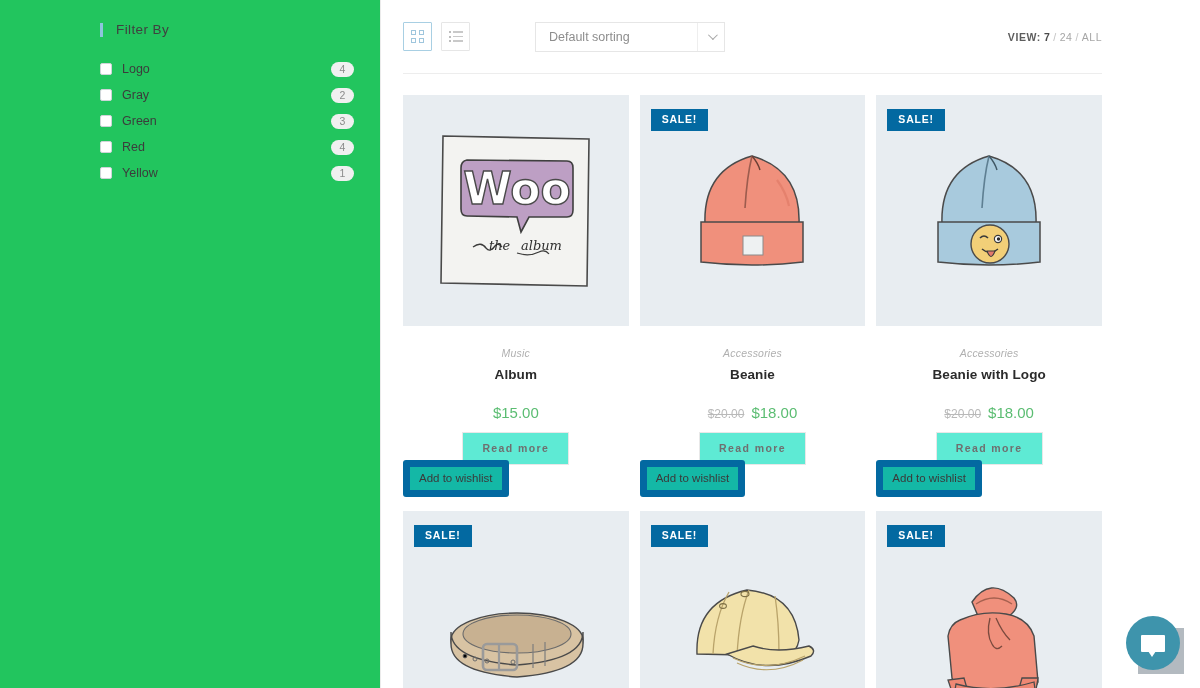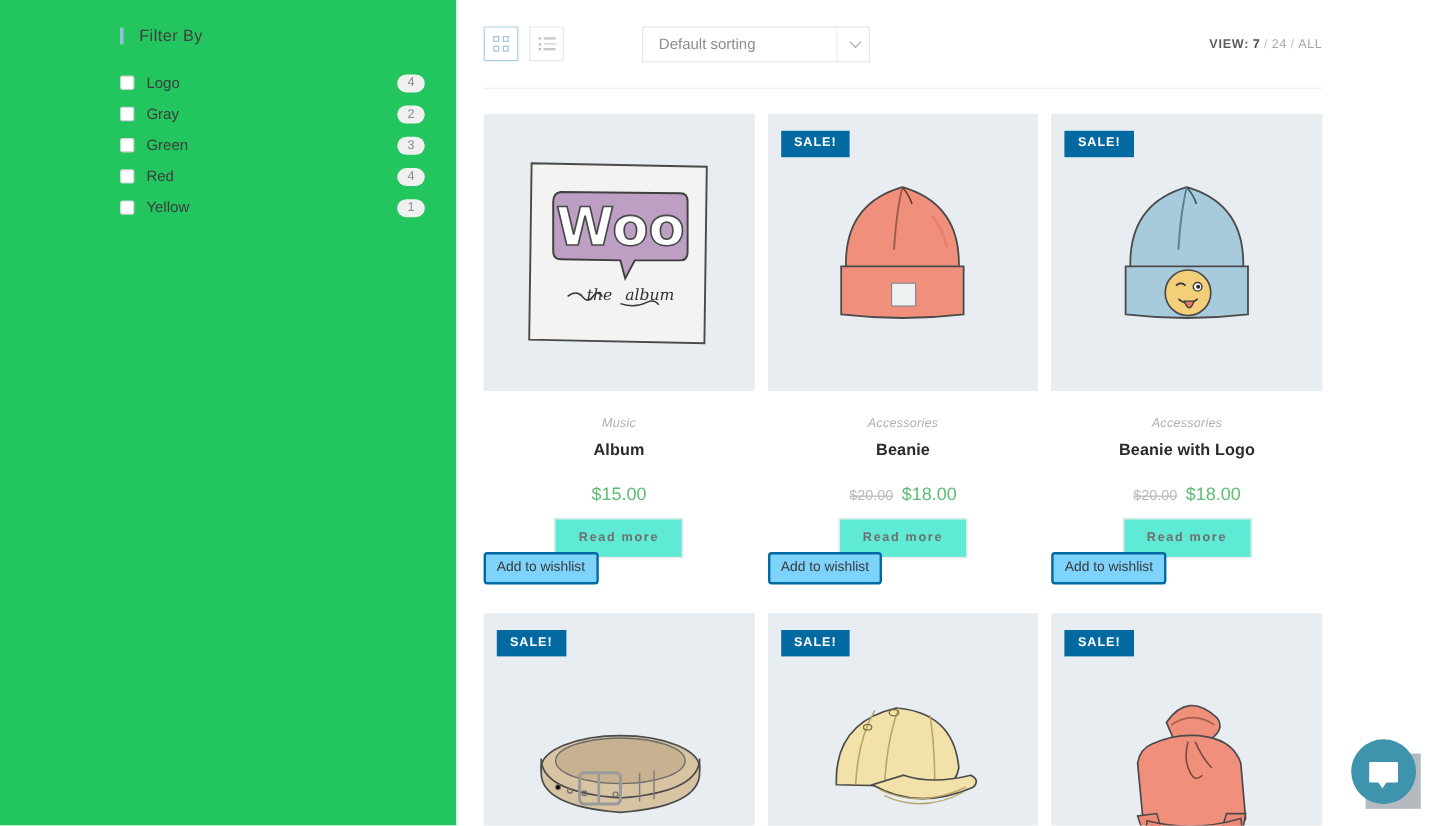--- a/index.html
+++ b/index.html
@@ -166,22 +166,22 @@
   .readmore {
     display: inline-block;
     border: 1px solid #e8e8e8; background: #5eead4;
     color: #6f6f6f; font-size: 10.5px; font-weight: 700;
     letter-spacing: 1.4px;
     padding: 9px 19px 10px 19px;
     cursor: pointer;
   }
   .wishlist {
     position: absolute; left: 0; top: 28px;
-    background: #7dd3fc;
-    border: 2px solid #0369a1;
+    background: #14b8a6;
+    border: 7px solid #0369a1;
     border-radius: 3px;
     color: #3a3a3a; font-size: 11.5px;
     padding: 5px 9px 6px 9px;
     cursor: pointer; white-space: nowrap;
   }
 
   
   .chat {
     position: absolute; right: 16px; bottom: 14px;
     width: 58px; height: 58px;

